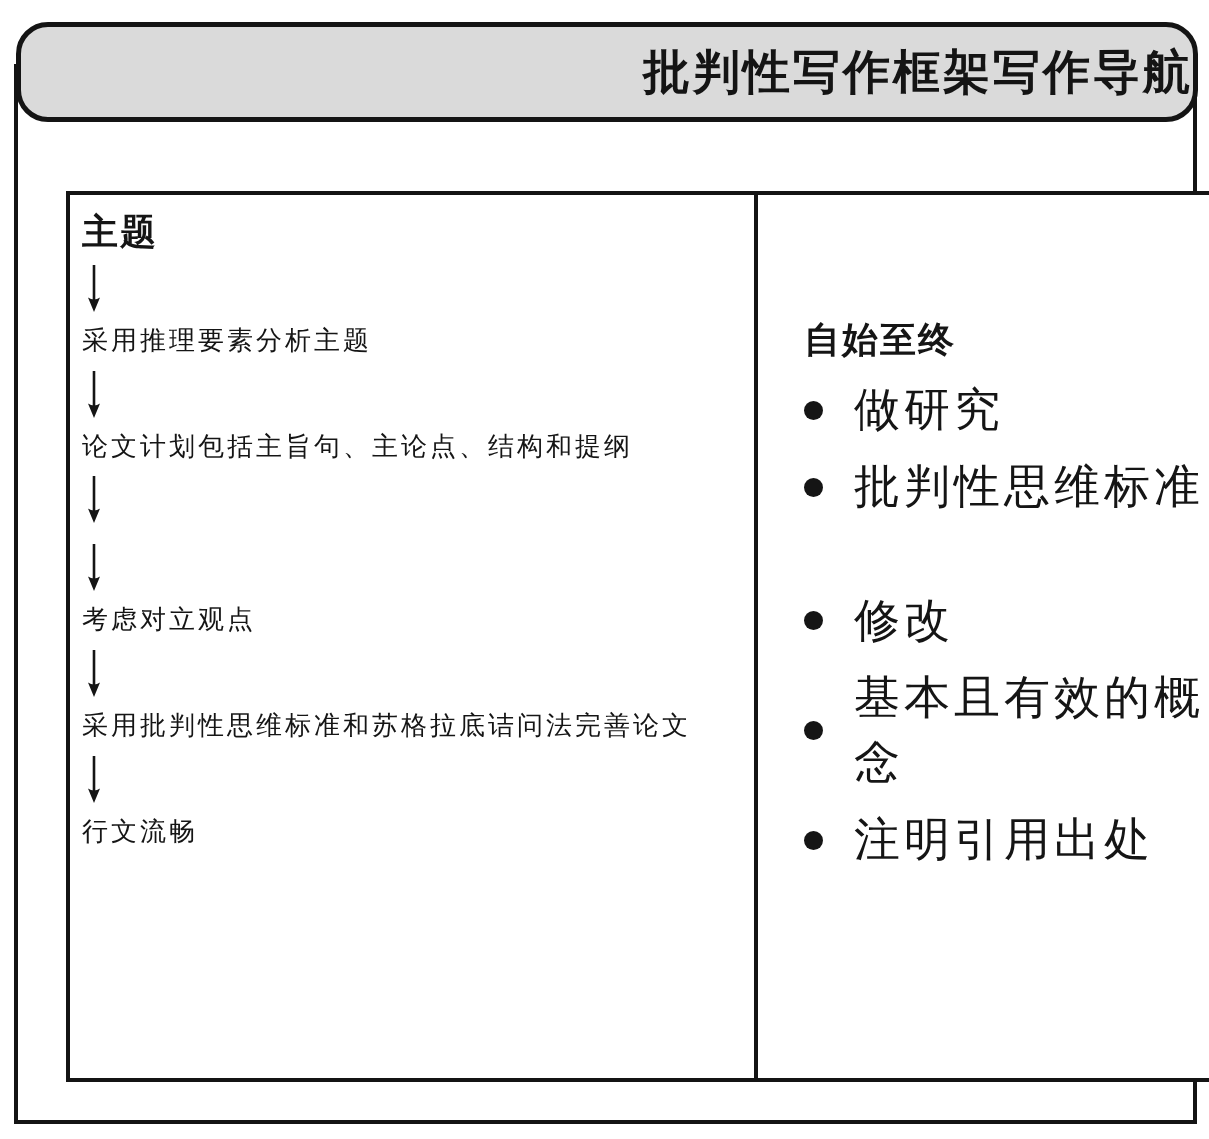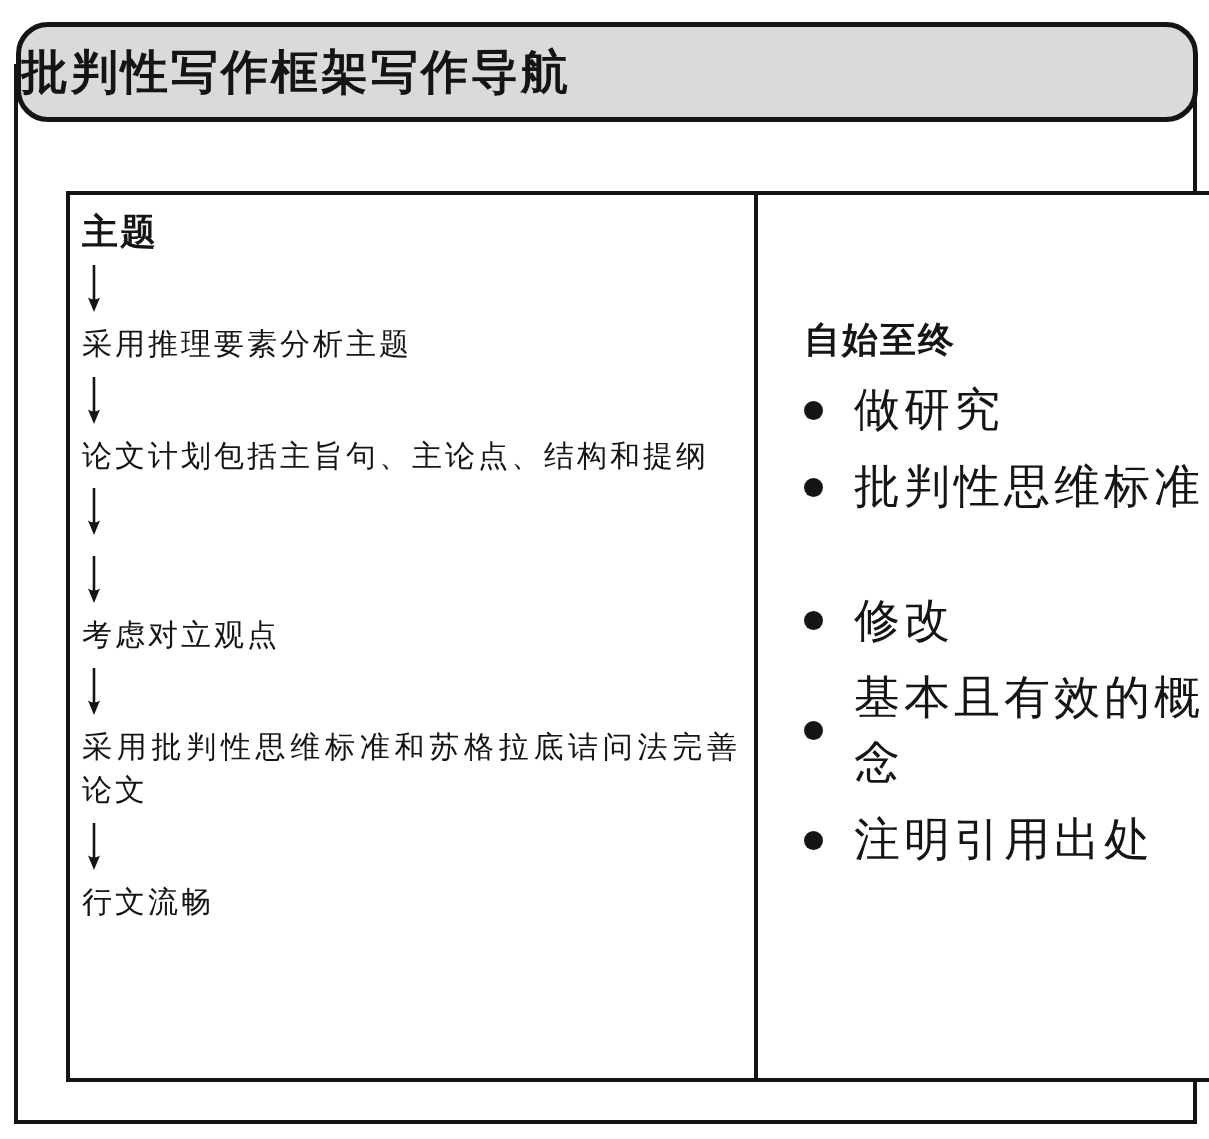--- a/index.html
+++ b/index.html
@@ -32,21 +32,21 @@
     left: 16px;
     top: 22px;
     width: 1182px;
     height: 100px;
     background: #dadada;
     border: 5px solid #141414;
     border-radius: 32px;
     z-index: 2;
     display: flex;
     align-items: center;
-    justify-content: flex-start;
+    justify-content: flex-end;
   }
   .title-text {
     font-family: "Liberation Sans", "DejaVu Sans", sans-serif;
     font-weight: 700;
     font-size: 47px;
     letter-spacing: 3px;
     color: #141414;
   }
 
   
@@ -73,21 +73,21 @@
 
   .flow-start {
     font-family: "Liberation Sans", "DejaVu Sans", sans-serif;
     font-weight: 700;
     font-size: 36px;
     line-height: 1.25;
     letter-spacing: 2px;
   }
 
   .step-text {
-    font-size: 30px;
+    font-size: 26px;
     line-height: 1.45;
     letter-spacing: 3px;
   }
   .step-text.justify {
     text-align: justify;
     text-justify: inter-character;
   }
 
   .arrow {
     height: 48px;

